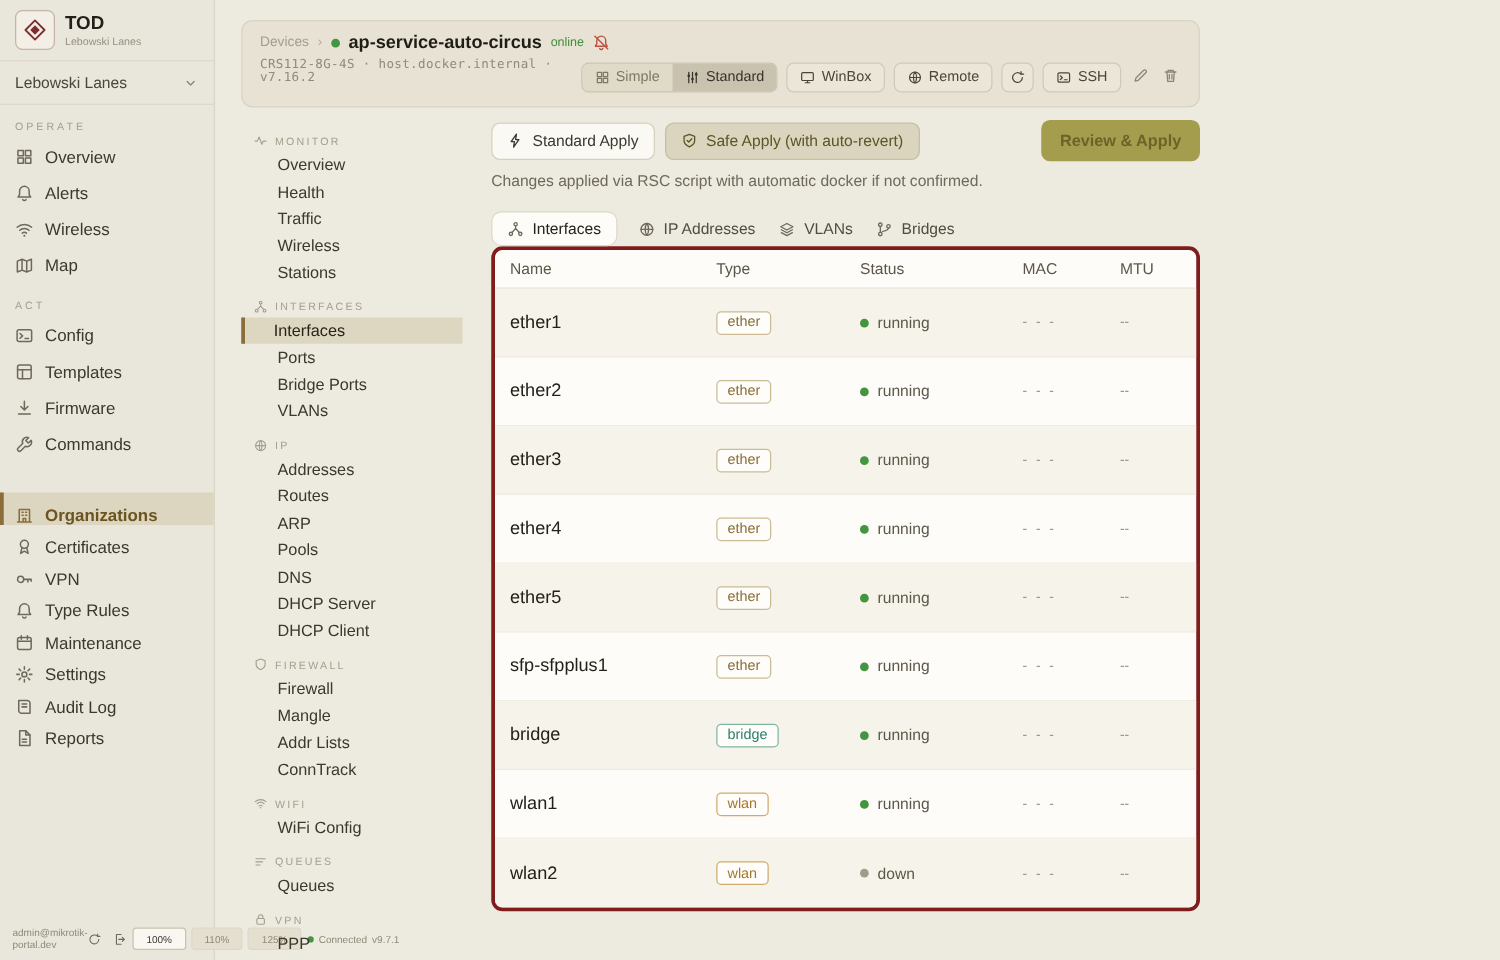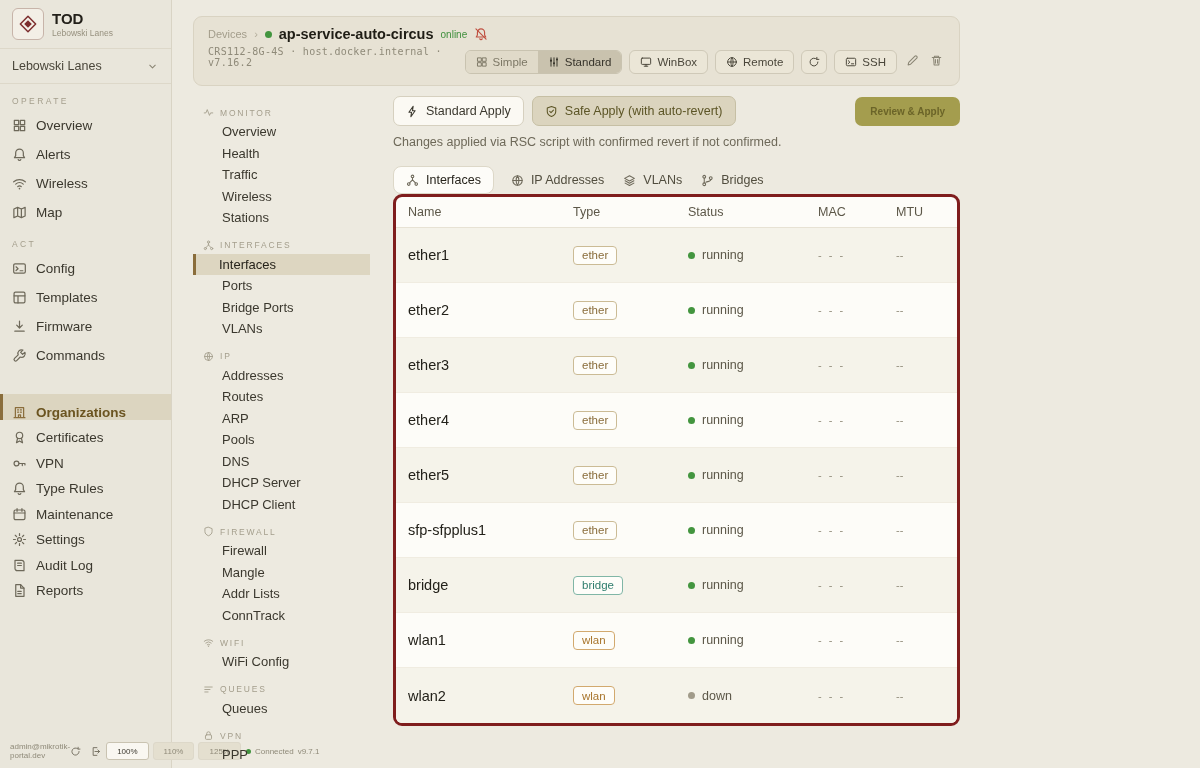--- a/index.html
+++ b/index.html
@@ -64,25 +64,25 @@
 
   .content-row { display:flex; margin-top:10px; }
   .subnav { width:200px; min-width:200px; }
   .sub-label { display:flex; align-items:center; gap:6px; font-size:8.5px; letter-spacing:1.8px; color:#a49e8c; padding:11px 0 3px 10px; }
   .sub-label .i { width:11px; height:11px; }
   .sub-item { font-size:13px; color:#3b382e; padding-left:26px; height:21.5px; display:flex; align-items:center; border-left:3px solid transparent; cursor:pointer; width:177px; }
   .sub-item.active { background:#ddd6c1; border-left-color:#8a6d3b; padding-left:23px; color:#26231b; }
 
   .panel { width:567px; }
   .apply-row { display:flex; align-items:center; gap:8px; }
-  .apply-btn { display:flex; align-items:flex-end; gap:7px; font-size:12.5px; padding:7px 12px; border-radius:7px; font-family:inherit; cursor:pointer; }
+  .apply-btn { display:flex; align-items:flex-start; gap:7px; font-size:12.5px; padding:7px 12px; border-radius:7px; font-family:inherit; cursor:pointer; }
   .apply-standard { background:#fbf9f3; border:1px solid #d6d0bf; color:#3b382e; }
   .apply-safe { background:#dbd4be; border:1px solid #c6bfa4; color:#5c5526; }
   .apply-btn .i { width:13px; height:13px; }
-  .review-btn { margin-left:auto; background:#a49d4e; color:#6b6428; border:none; font-size:10px; font-weight:bold; padding:9px 15px; border-radius:7px; font-family:inherit; cursor:pointer; }
+  .review-btn { margin-left:auto; background:#a49d4e; color:#6b6428; border:none; font-size:13px; font-weight:bold; padding:9px 15px; border-radius:7px; font-family:inherit; cursor:pointer; }
   .apply-note { font-size:12.5px; color:#6e6959; margin-top:9px; }
 
   .tabs { display:flex; align-items:center; gap:15px; margin-top:17px; }
   .tab { display:flex; align-items:center; gap:7px; font-size:12.5px; color:#514d3e; padding:7px 2px; cursor:pointer; }
   .tab .i { width:13px; height:13px; color:#6e695a; }
   .tab.active { background:#fdfcf8; border:1px solid #ddd8c8; border-radius:8px; padding:6px 12px; color:#26231b; }
 
   .table-card { background:#fdfcf8; border:3px solid #7f1d1d; border-radius:9px; overflow:hidden; }
   .thead, .trow { display:grid; grid-template-columns:165px 115px 130px 78px 1fr; align-items:center; padding:0 12px; }
   .thead { height:31px; font-size:12.5px; color:#5c5748; border-bottom:1px solid #e7e2d4; }
@@ -536,21 +536,21 @@
             <span>Standard Apply</span>
           </button>
         <button class="apply-btn apply-safe">
             <svg class="i">
               <use href="#ic-shield-check"></use>
             </svg>
             <span>Safe Apply (with auto-revert)</span>
           </button>
         <button class="review-btn">Review &amp; Apply</button>
       </div>
-      <p class="apply-note">Changes applied via RSC script with confirmed revert if not confirmed.</p>
+      <p class="apply-note">Changes applied via RSC script with automatic docker if not confirmed.</p>
 
       <div class="tabs">
         <div class="tab active">
             <svg class="i">
               <use href="#ic-hierarchy"></use>
             </svg>
             <span>Interfaces</span>
           </div>
         <div class="tab">
             <svg class="i">

